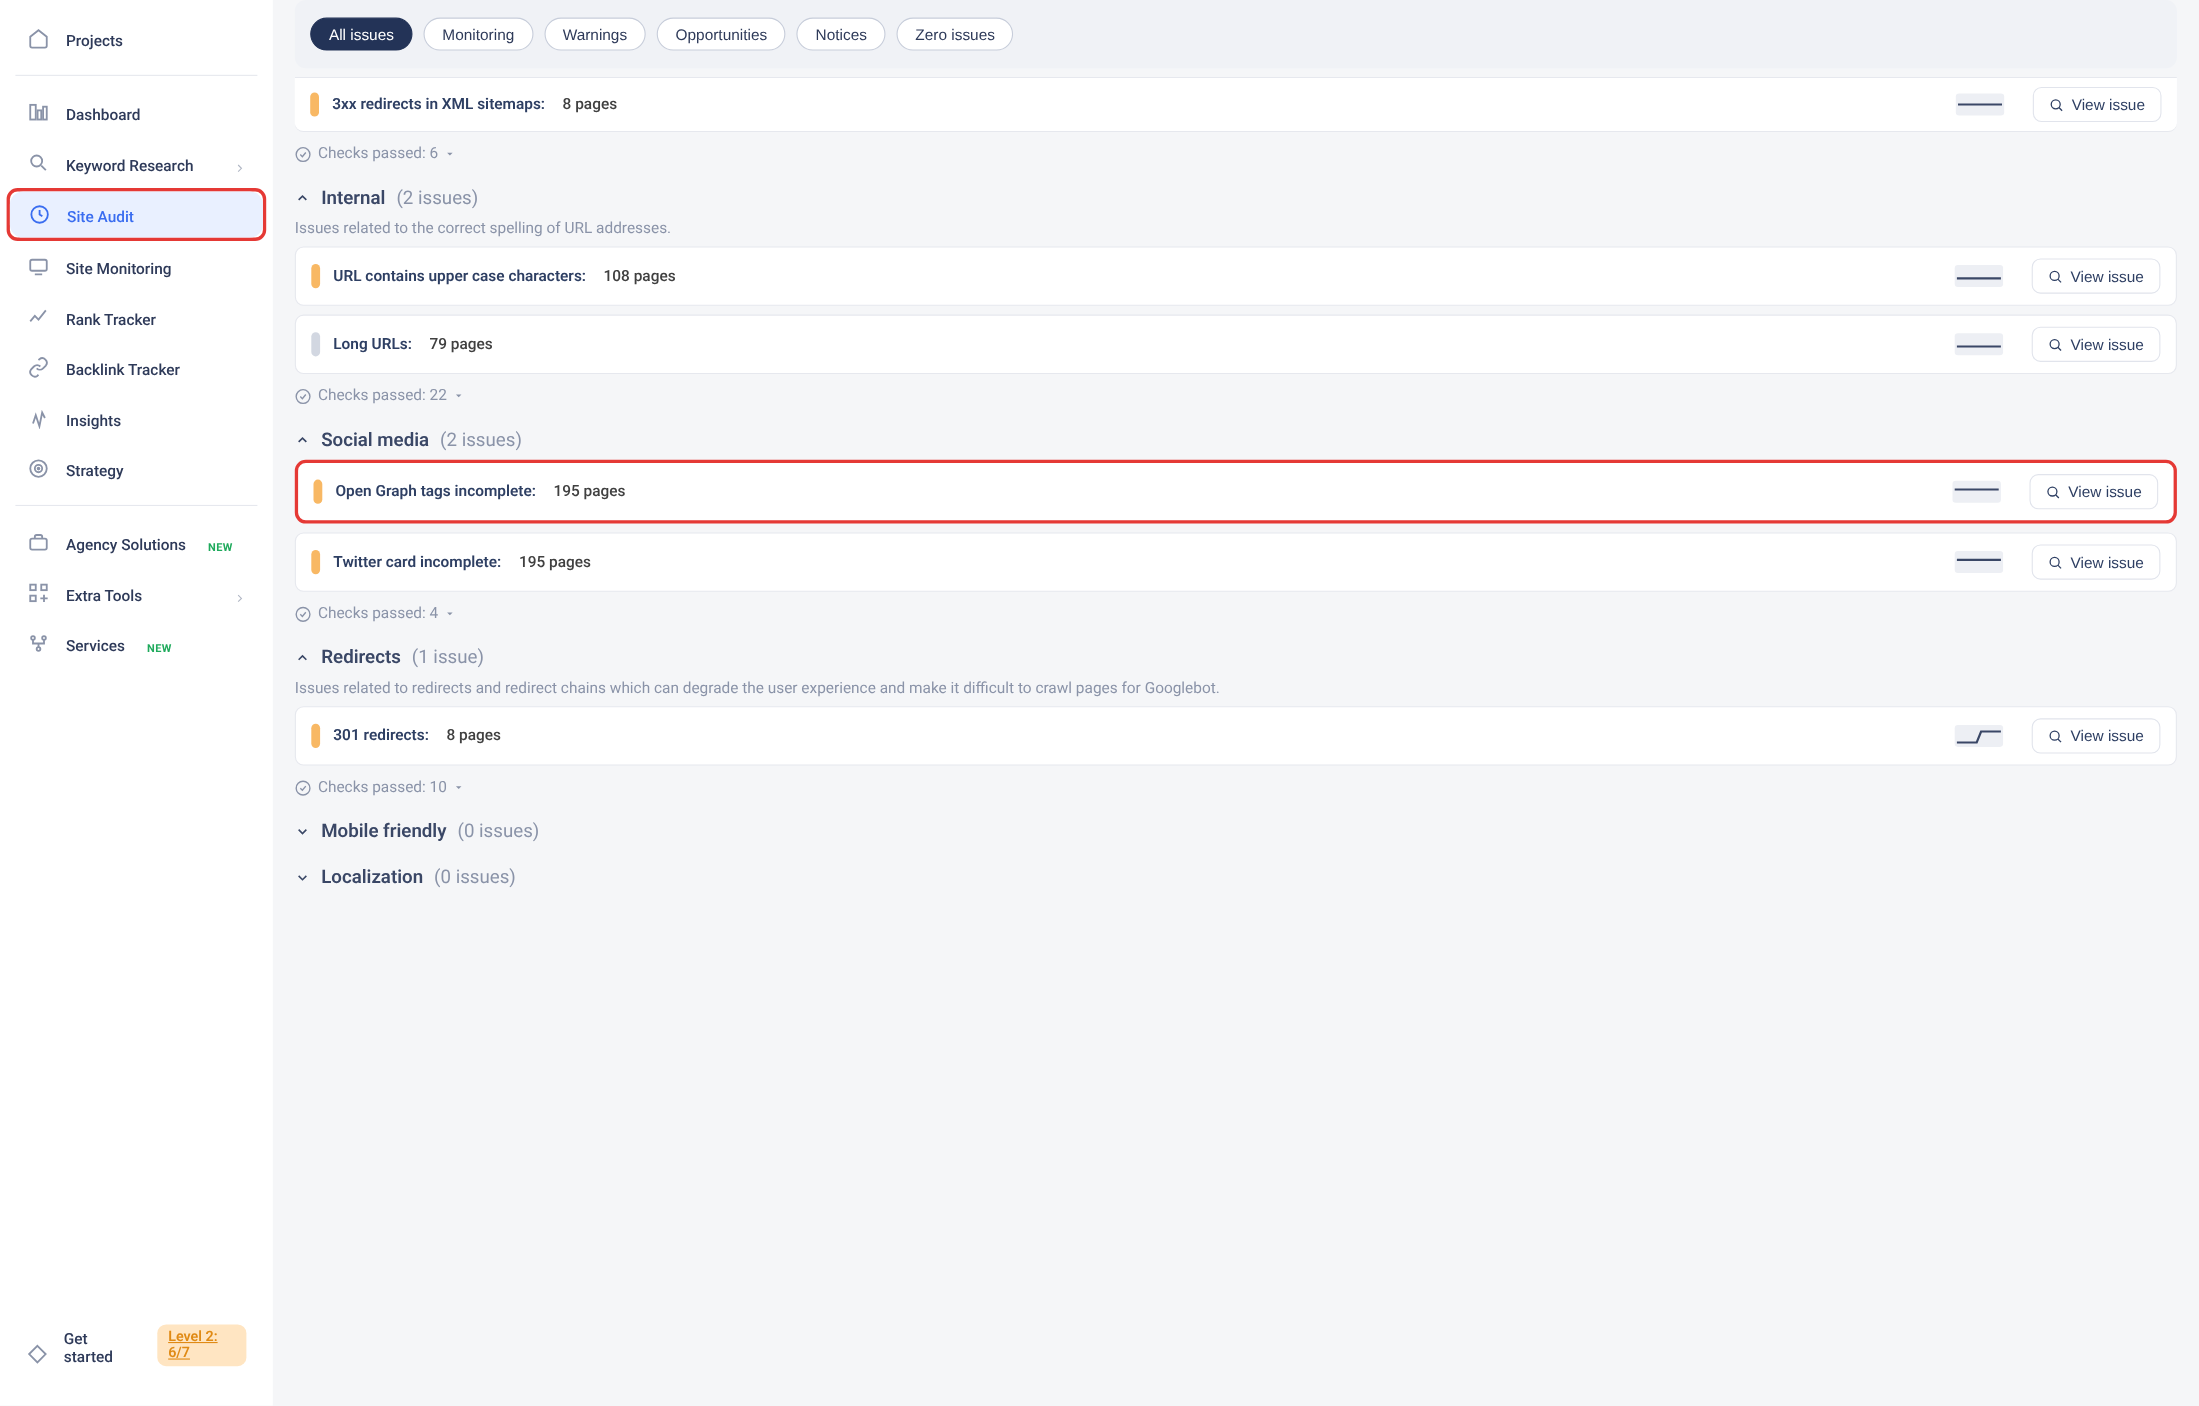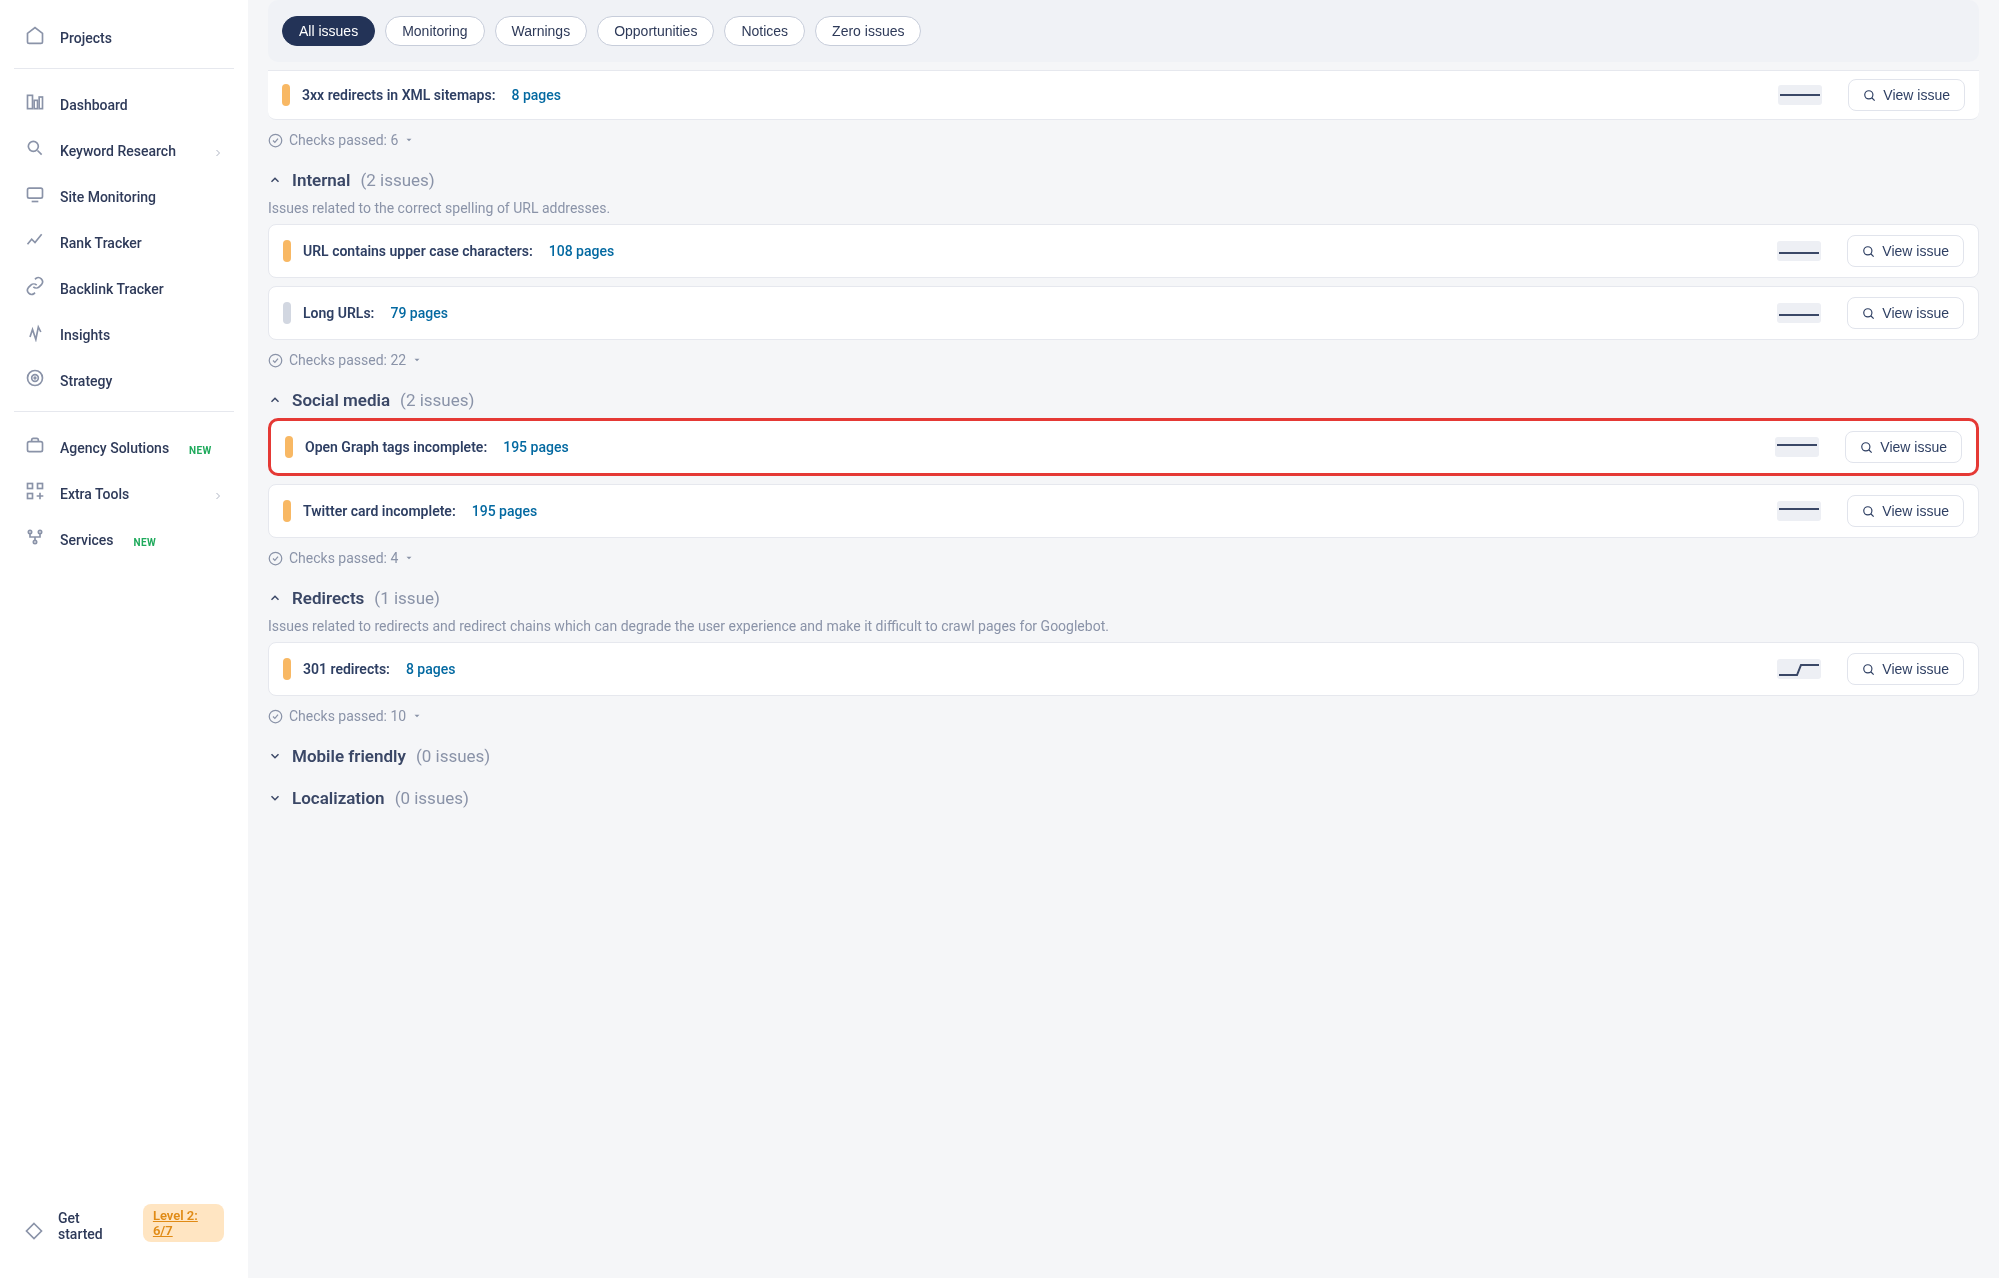--- a/index.html
+++ b/index.html
@@ -81,21 +81,21 @@
     border: 1px solid #e6e8ee;
     border-radius: 8px;
     padding: 10px 14px;
     gap: 12px;
     margin-top: 8px;
   }
   .sev { width: 8px; height: 22px; border-radius: 8px; flex-shrink: 0; }
   .sev.warn { background: #f8b864; }
   .sev.notice { background: #d2d7e1; }
   .issue-label { font-weight: 600; color: #2e3f63; }
-  .issue-pages { color: #0369a1; font-weight: 500; margin-left: 4px; }
+  .issue-pages { color: #404040; font-weight: 500; margin-left: 4px; }
   .spark { width: 44px; height: 20px; background: #edeff4; border-radius: 3px; margin-left: auto; position: relative; overflow: hidden; }
   .spark svg { position: absolute; top: 0; left: 0; }
   .view-btn {
     display: inline-flex; align-items: flex-end; gap: 6px;
     border: 1px solid #e1e4ec; background: #fff; color: #2e3f63;
     font-weight: 500; padding: 7px 14px; border-radius: 8px; cursor: pointer;
     margin-left: 14px; font-size: 14px;
   }
   .checks-passed { display: flex; align-items: center; gap: 6px; color: #8a93a8; font-size: 14px; margin-top: 12px; cursor: pointer; }
   .row-hl { border: 3px solid #e53935; border-radius: 10px; }
@@ -136,20 +136,31 @@
           </svg>
       </span>
       <span>Keyword Research</span>
       <span class="sb-chevron">
         <svg width="12" height="12" viewBox="0 0 24 24" fill="none" stroke="currentColor" stroke-width="2">
             <path d="M9 6l6 6-6 6"></path>
           </svg>
       </span>
     </div>
 
+    <div class="sb-highlight">
+      <div class="sb-item active">
+        <span class="icon">
+          <svg width="20" height="20" viewBox="0 0 24 24" fill="none" stroke="currentColor" stroke-width="2">
+              <circle cx="12" cy="12" r="9"></circle>
+              <path d="M12 7v5l3 2"></path>
+            </svg>
+        </span>
+        <span>Site Audit</span>
+      </div>
+    </div>
 
     <div class="sb-item">
       <span class="icon">
         <svg width="20" height="20" viewBox="0 0 24 24" fill="none" stroke="currentColor" stroke-width="2">
             <rect x="3" y="5" width="18" height="12" rx="2"></rect>
             <path d="M8 21h8"></path>
           </svg>
       </span>
       <span>Site Monitoring</span>
     </div>

